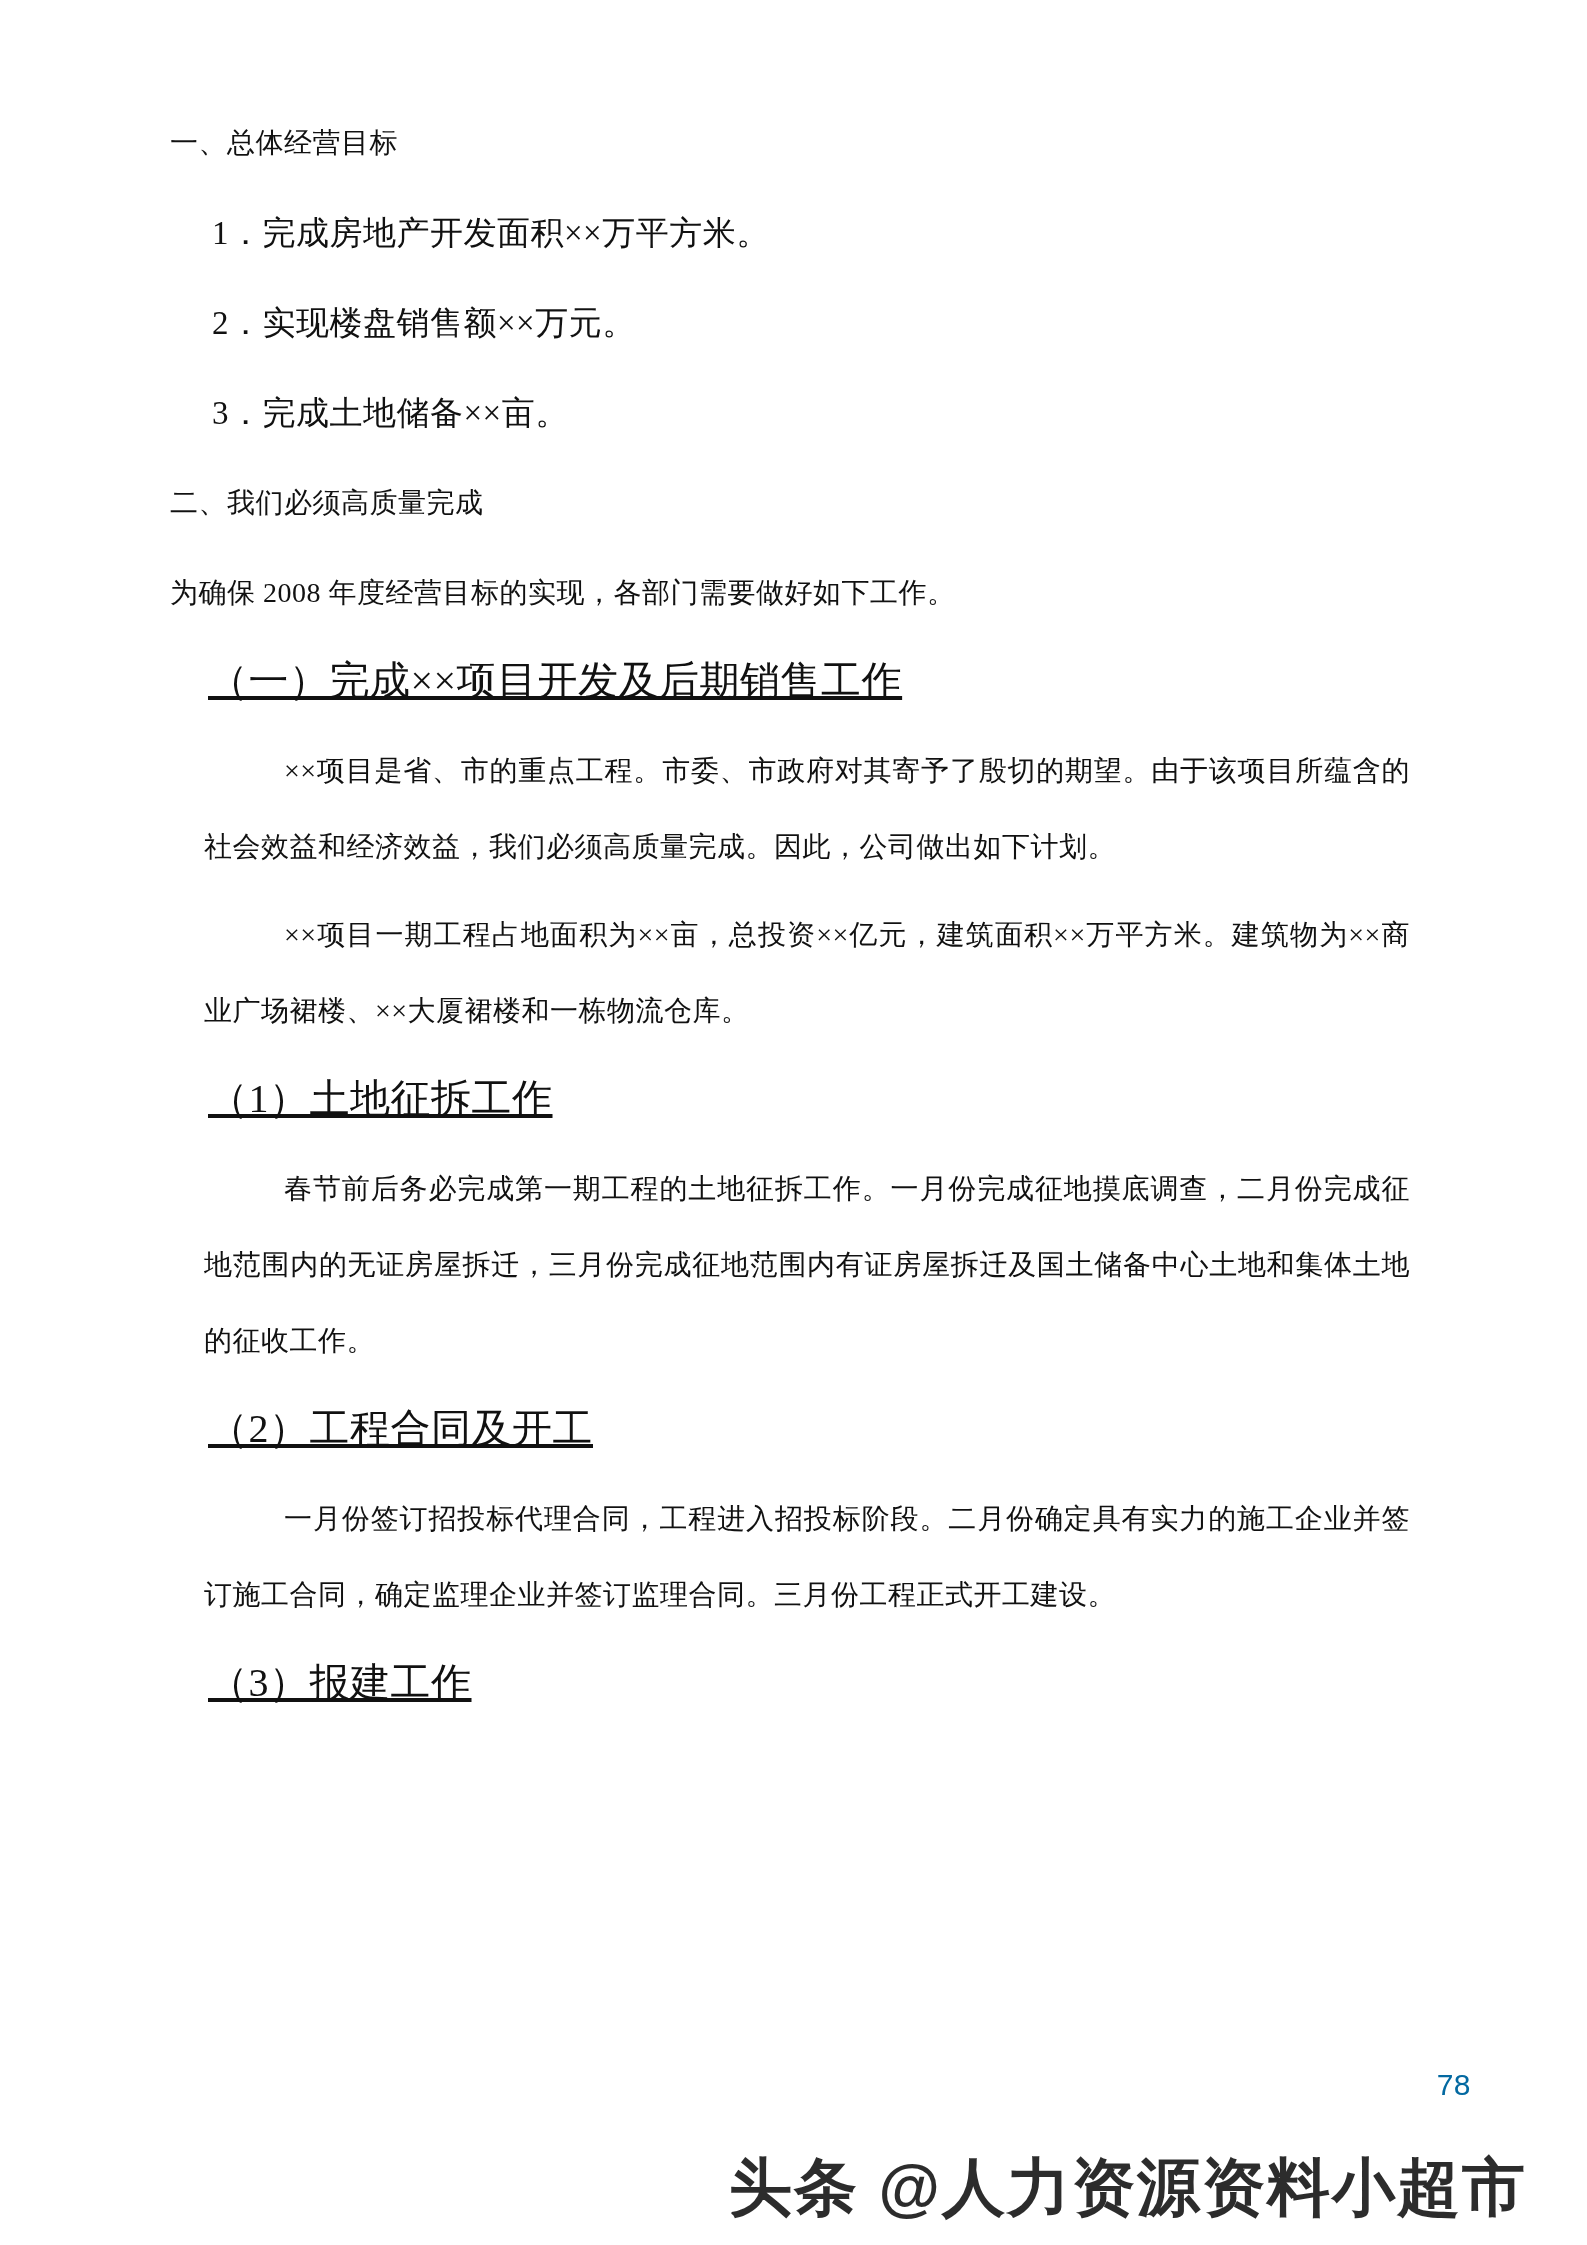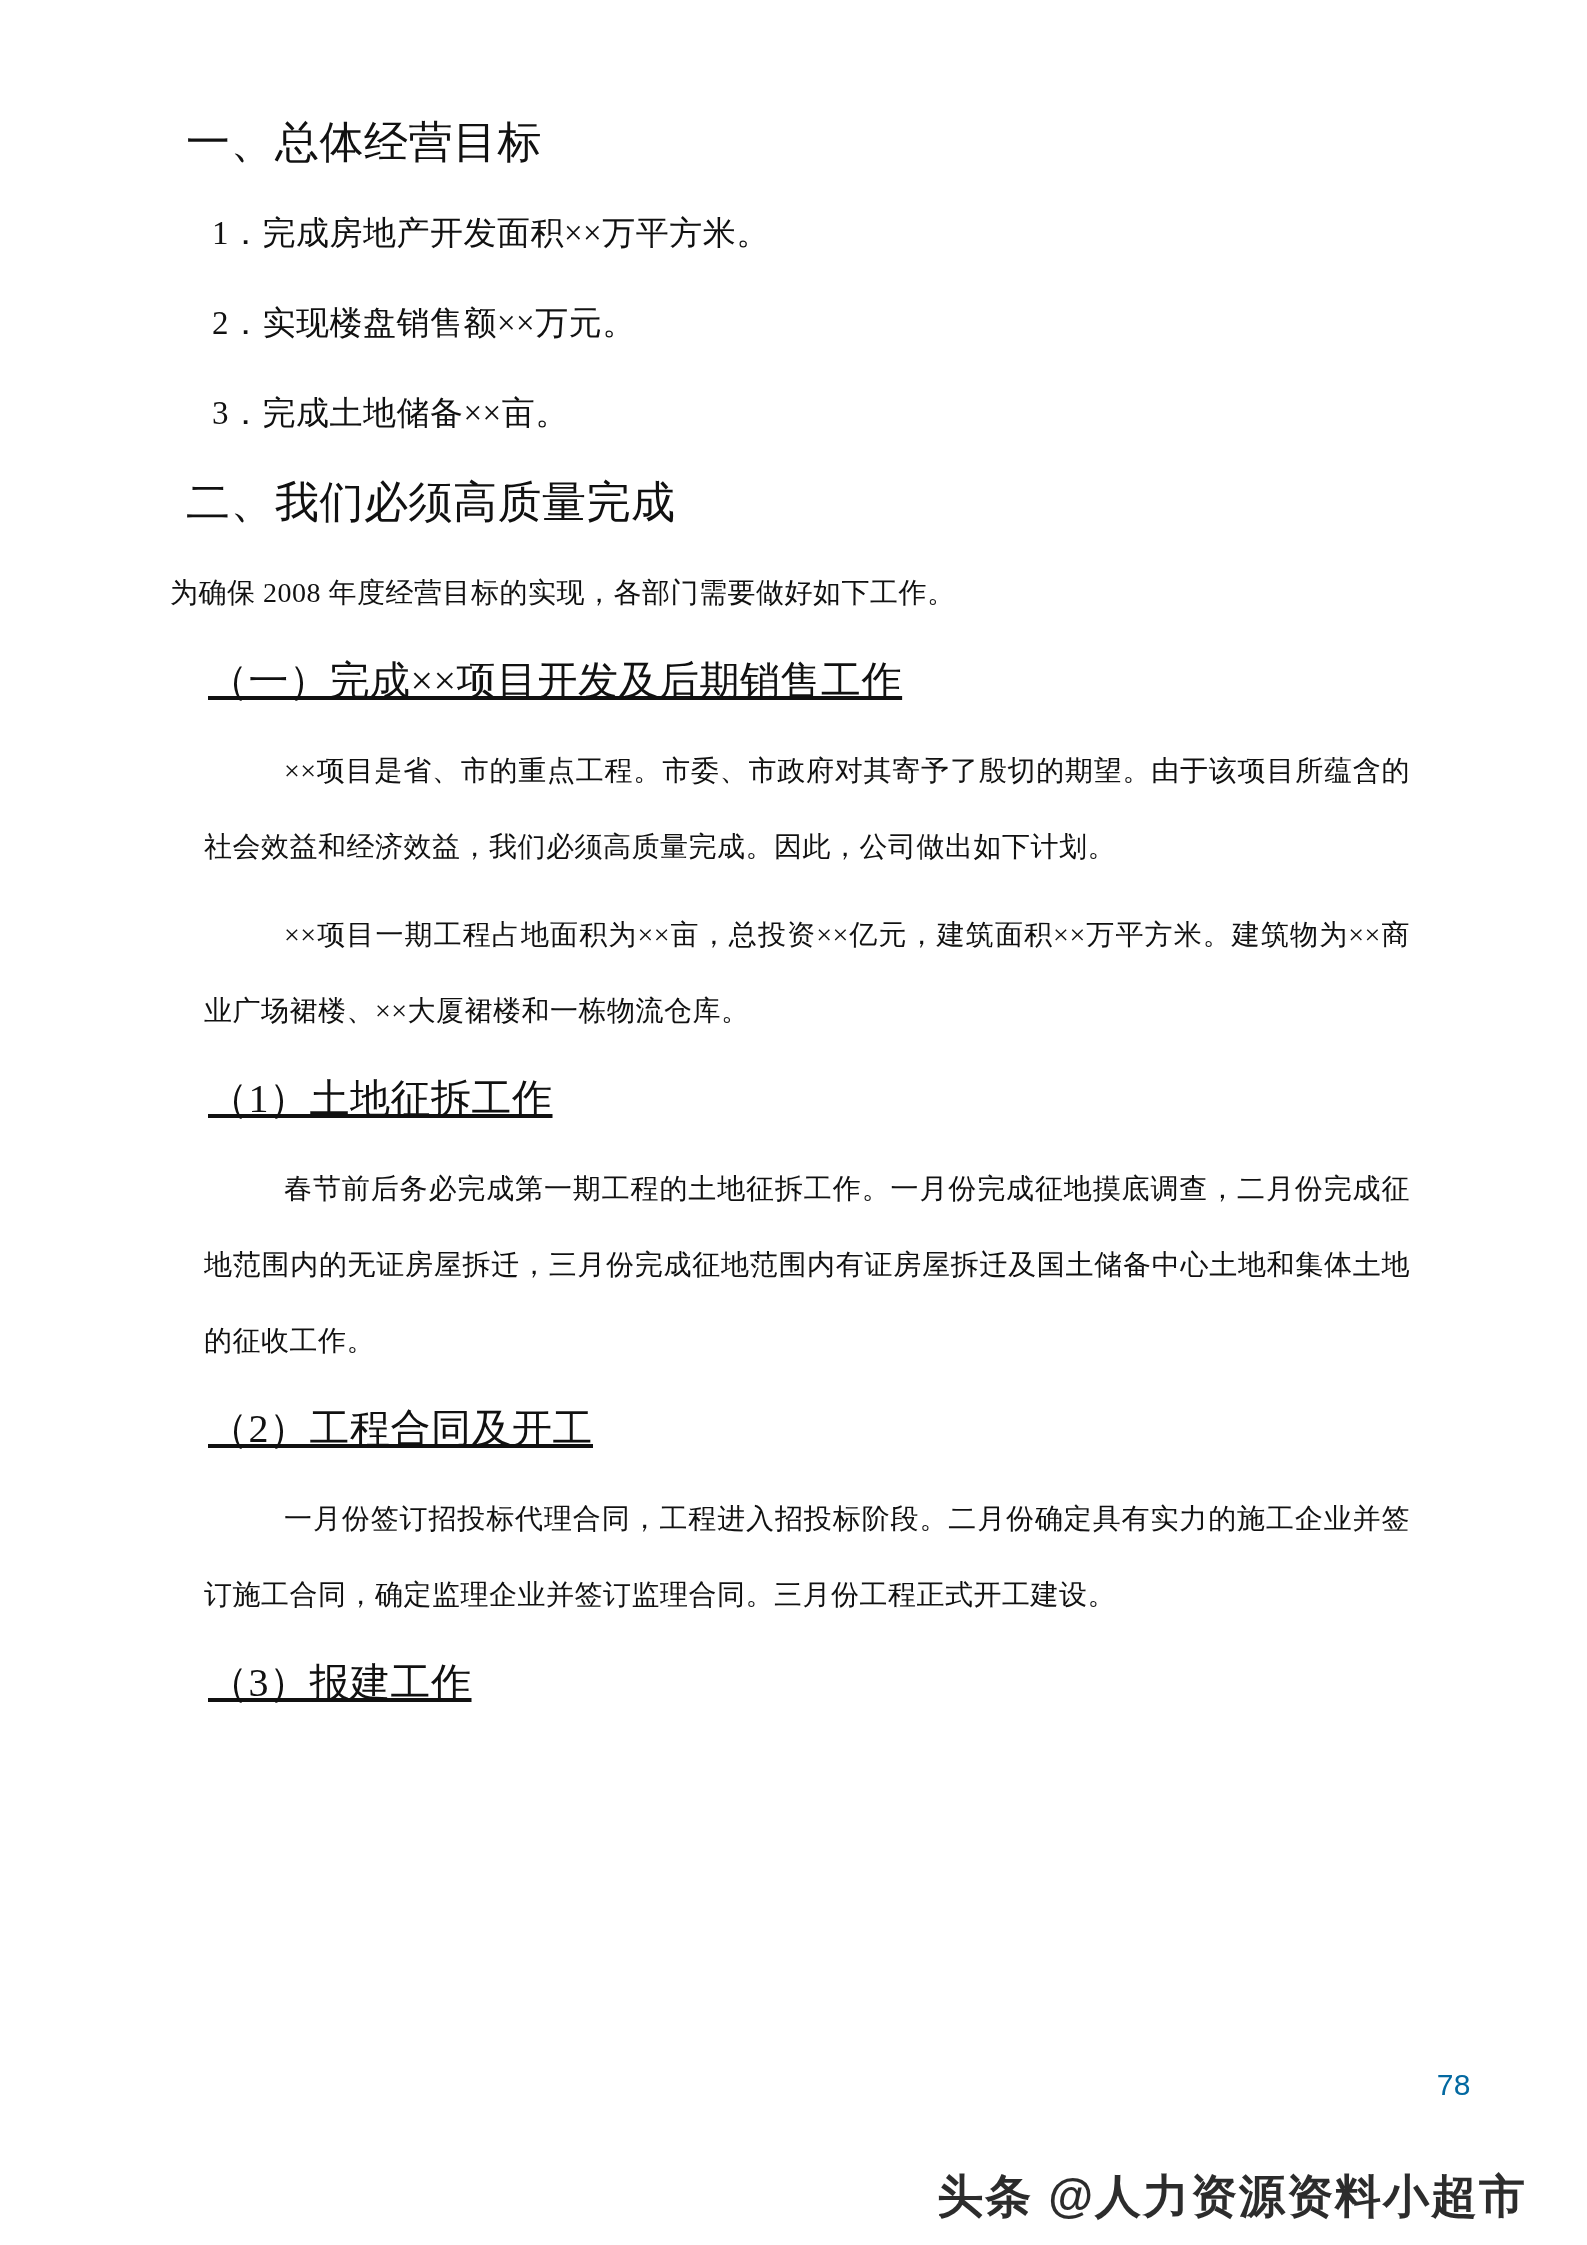--- a/index.html
+++ b/index.html
@@ -38,23 +38,23 @@
     text-align: justify;
     text-justify: inter-character;
     margin: 0 0 12px 0;
     color: #111111;
     word-break: break-all;
     white-space: pre-wrap;
   }
 
   
   .heading-major {
-    font-size: 44px;
+    font-size: 28px;
     line-height: 76px;
-    margin: 0 0 14px 16px;
+    margin: 0 0 14px 0;
     text-indent: 0;
     letter-spacing: 0.5px;
     color: #111111;
   }
 
   
   .item-numbered {
     font-size: 33px;
     line-height: 76px;
     margin: 0 0 14px 0;
@@ -92,21 +92,21 @@
     line-height: 1;
     font-family: "Liberation Sans", sans-serif;
     color: #0369a1;
     letter-spacing: 0.5px;
   }
 
   .footer-watermark {
     position: absolute;
     right: 60px;
     bottom: 26px;
-    font-size: 46px;
+    font-size: 63px;
     line-height: 1;
     font-family: "Liberation Sans", "DejaVu Sans", sans-serif;
     font-weight: 700;
     color: #1d1d1d;
     letter-spacing: 2px;
     white-space: nowrap;
     text-shadow:
        2px 0 0 rgba(255,255,255,0.95),
       -1px 1px 0 rgba(255,255,255,0.55),
        3px 2px 0 rgba(255,255,255,0.35);

